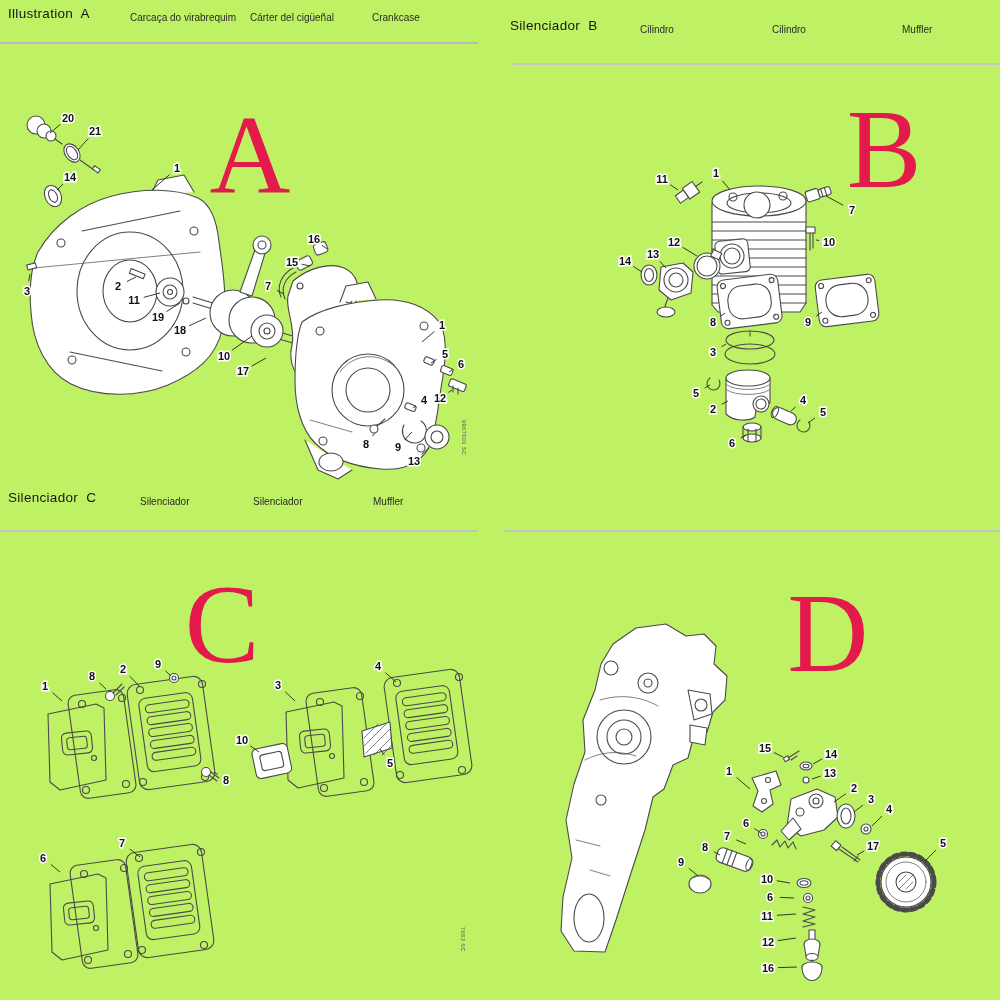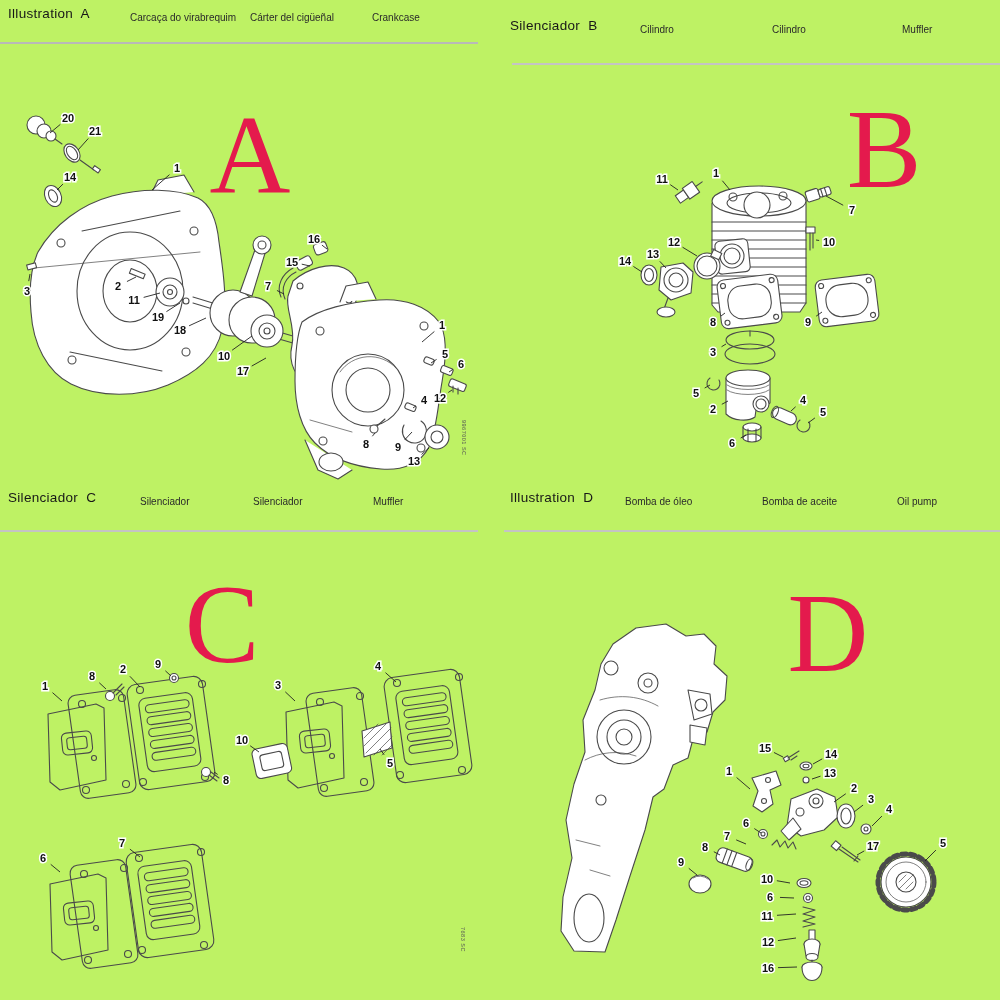--- a/index.html
+++ b/index.html
@@ -35,26 +35,20 @@
     <span class="ill-title">Silenciador  B</span>
     <span class="col" style="left:130px">Cilindro</span>
     <span class="col" style="left:262px">Cilindro</span>
     <span class="col" style="left:392px">Muffler</span>
   </div>
   <div class="qhdr" style="left:8px;top:490px;width:470px">
     <span class="ill-title">Silenciador  C</span>
     <span class="col" style="left:132px">Silenciador</span>
     <span class="col" style="left:245px">Silenciador</span>
     <span class="col" style="left:365px">Muffler</span>
-  </div>
-  <div class="qhdr" style="left:510px;top:490px;width:480px">
-    <span class="ill-title">Illustration  D</span>
-    <span class="col" style="left:115px">Bomba de óleo</span>
-    <span class="col" style="left:252px">Bomba de aceite</span>
-    <span class="col" style="left:387px">Oil pump</span>
   </div>
 
   <div class="divider" style="left:0;top:42px;width:478px;background:#b9b9b9"></div>
   <div class="divider" style="left:512px;top:63px;width:488px"></div>
   <div class="divider" style="left:0;top:530px;width:478px"></div>
   <div class="divider" style="left:504px;top:530px;width:496px"></div>
 
   <div class="big-letter" style="left:250px;top:155px">A</div>
   <div class="big-letter" style="left:884px;top:149px">B</div>
   <div class="big-letter" style="left:222px;top:624px">C</div>

